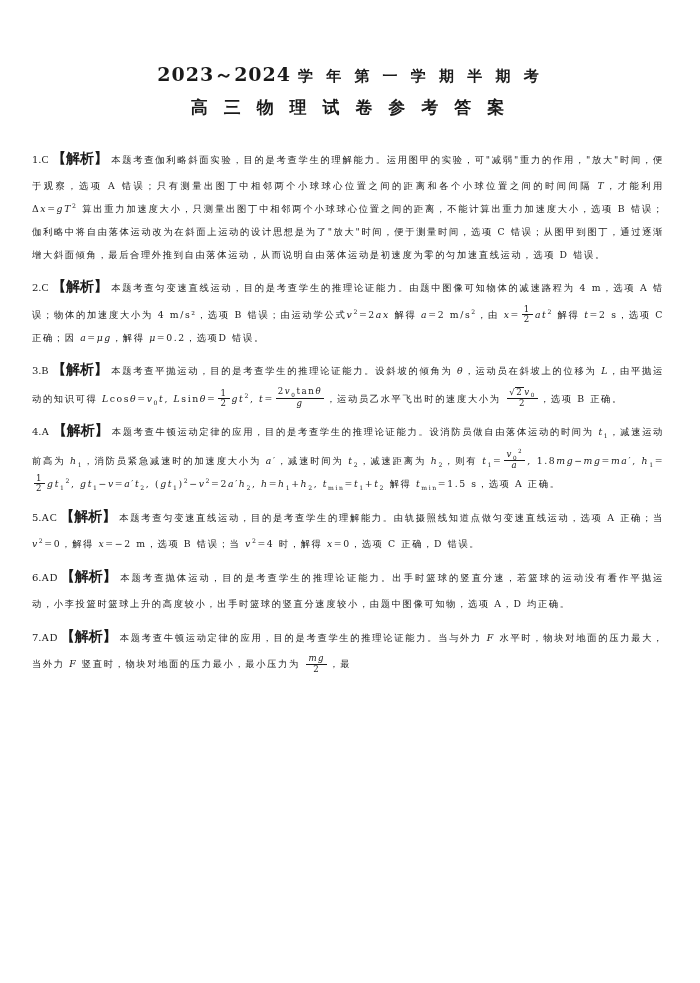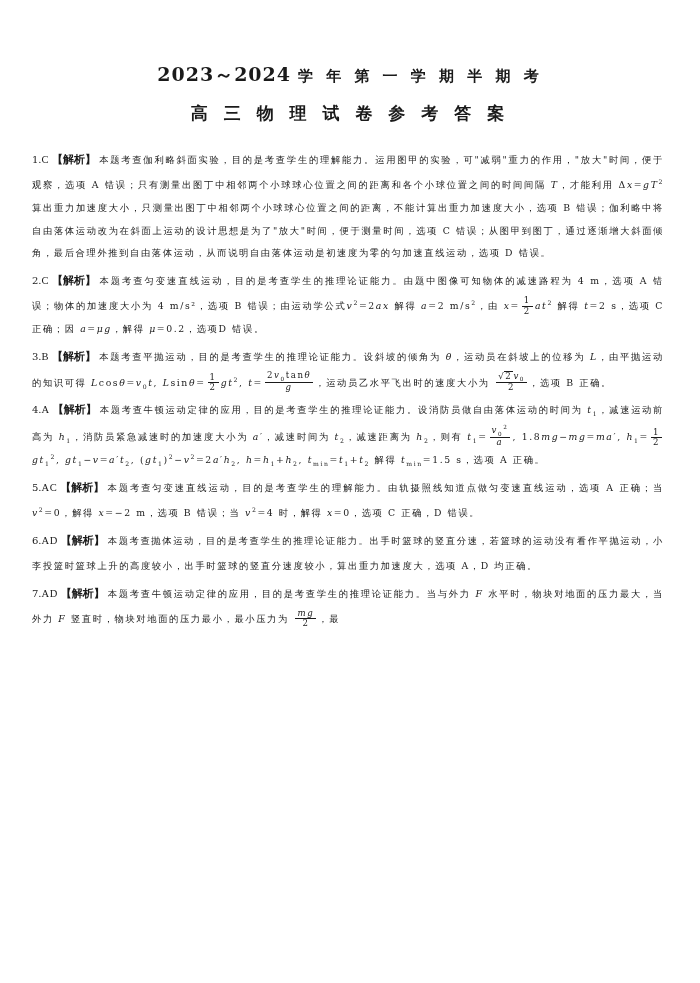--- a/index.html
+++ b/index.html
@@ -27,21 +27,21 @@
     letter-spacing:1px;
     font-weight:bold;
     font-family:"DejaVu Serif","Liberation Serif",serif;
   }
   .hdr-line1 .yr{ font-size:19px; }
   .hdr-line1 .sp{ letter-spacing:4px; font-size:15px;}
   .hdr-line2{
     font-size:17px;
     font-weight:bold;
     letter-spacing:5px;
-    margin-top:14px;
+    margin-top:8px;
   }
   
   .content{
     margin:22px 36px 0 32px;
     font-size:9.3px;
     line-height:2.45;
     text-align:justify;
   }
   .item{ margin-bottom:3px; }
   .num{
@@ -49,21 +49,21 @@
     font-size:10px;
   }
   .ans{
     font-family:"Liberation Serif",serif;
     font-size:10.5px;
     letter-spacing:.5px;
   }
   .tag{
     display:inline-block;
     font-weight:bold;
-    font-size:11px;
+    font-size:14px;
     letter-spacing:0px;
     padding:0 1px;
     margin:0 2px;
   }
   .txt{ letter-spacing:1.6px; }
   .mono{ font-family:"DejaVu Serif","Liberation Serif",serif; }
   i.v{ font-family:"DejaVu Serif","Liberation Serif",serif; font-style:italic; }
   .frac{
     display:inline-block;
     vertical-align:-0.52em;
@@ -113,21 +113,21 @@
 
     <div class="item">
       <span class="num">4.</span><span class="ans">A</span><span class="tag">【解析】</span><span class="txt">本题考查牛顿运动定律的应用，目的是考查学生的推理论证能力。设消防员做自由落体运动的时间为 <i class="v">t</i><sub>1</sub>，减速运动前高为 <i class="v">h</i><sub>1</sub>，消防员紧急减速时的加速度大小为 <i class="v">a</i>′，减速时间为 <i class="v">t</i><sub>2</sub>，减速距离为 <i class="v">h</i><sub>2</sub>，则有 <span class="mono"><i class="v">t</i><sub>1</sub>=<span class="frac"><span class="n"><i class="v">v</i><sub>0</sub><sup>2</sup></span><span class="d"><i class="v">a</i></span></span></span>, <span class="mono">1.8<i class="v">mg</i>−<i class="v">mg</i>=<i class="v">ma</i>′, <i class="v">h</i><sub>1</sub>=<span class="frac"><span class="n">1</span><span class="d">2</span></span><i class="v">gt</i><sub>1</sub><sup>2</sup>, <i class="v">gt</i><sub>1</sub>−<i class="v">v</i>=<i class="v">a</i>′<i class="v">t</i><sub>2</sub>, (<i class="v">gt</i><sub>1</sub>)<sup>2</sup>−<i class="v">v</i><sup>2</sup>=2<i class="v">a</i>′<i class="v">h</i><sub>2</sub>, <i class="v">h</i>=<i class="v">h</i><sub>1</sub>+<i class="v">h</i><sub>2</sub>, <i class="v">t</i><sub>min</sub>=<i class="v">t</i><sub>1</sub>+<i class="v">t</i><sub>2</sub></span> 解得 <span class="mono"><i class="v">t</i><sub>min</sub>=1.5 s</span>，选项 A 正确。</span>
     </div>
 
     <div class="item">
       <span class="num">5.</span><span class="ans">AC</span><span class="tag">【解析】</span><span class="txt">本题考查匀变速直线运动，目的是考查学生的理解能力。由轨摄照线知道点做匀变速直线运动，选项 A 正确；当 <span class="mono"><i class="v">v</i><sup>2</sup>=0</span>，解得 <span class="mono"><i class="v">x</i>=−2 m</span>，选项 B 错误；当 <span class="mono"><i class="v">v</i><sup>2</sup>=4</span> 时，解得 <span class="mono"><i class="v">x</i>=0</span>，选项 C 正确，D 错误。</span>
     </div>
 
     <div class="item">
-      <span class="num">6.</span><span class="ans">AD</span><span class="tag">【解析】</span><span class="txt"><span>本题考查抛体运动，目的是考查学生的推理论证能力。出手时篮球的竖直分速，</span><span>若篮球的运动没有看作平抛运动，小李投篮时篮球上升的高度较小，出手时篮球的竖直分速</span><span>度较小，算出重力加速度大，选项 A，D 均正确。</span></span>
+      <span class="num">6.</span><span class="ans">AD</span><span class="tag">【解析】</span><span class="txt"><span>本题考查抛体运动，目的是考查学生的推理论证能力。出手时篮球的竖直分速，</span><span>若篮球的运动没有看作平抛运动，小李投篮时篮球上升的高度较小，出手时篮球的竖直分速</span><span>度较小，由题中图像可知物，选项 A，D 均正确。</span></span>
     </div>
 
     <div class="item">
       <span class="num">7.</span><span class="ans">AD</span><span class="tag">【解析】</span><span class="txt">本题考查牛顿运动定律的应用，目的是考查学生的推理论证能力。当与外力 <i class="v">F</i> 水平时，物块对地面的压力最大，当外力 <i class="v">F</i> 竖直时，物块对地面的压力最小，最小压力为 <span class="mono"><span class="frac"><span class="n"><i class="v">mg</i></span><span class="d">2</span></span></span>，最</span>
     </div>
 
   </div>
 
 </div>
 

